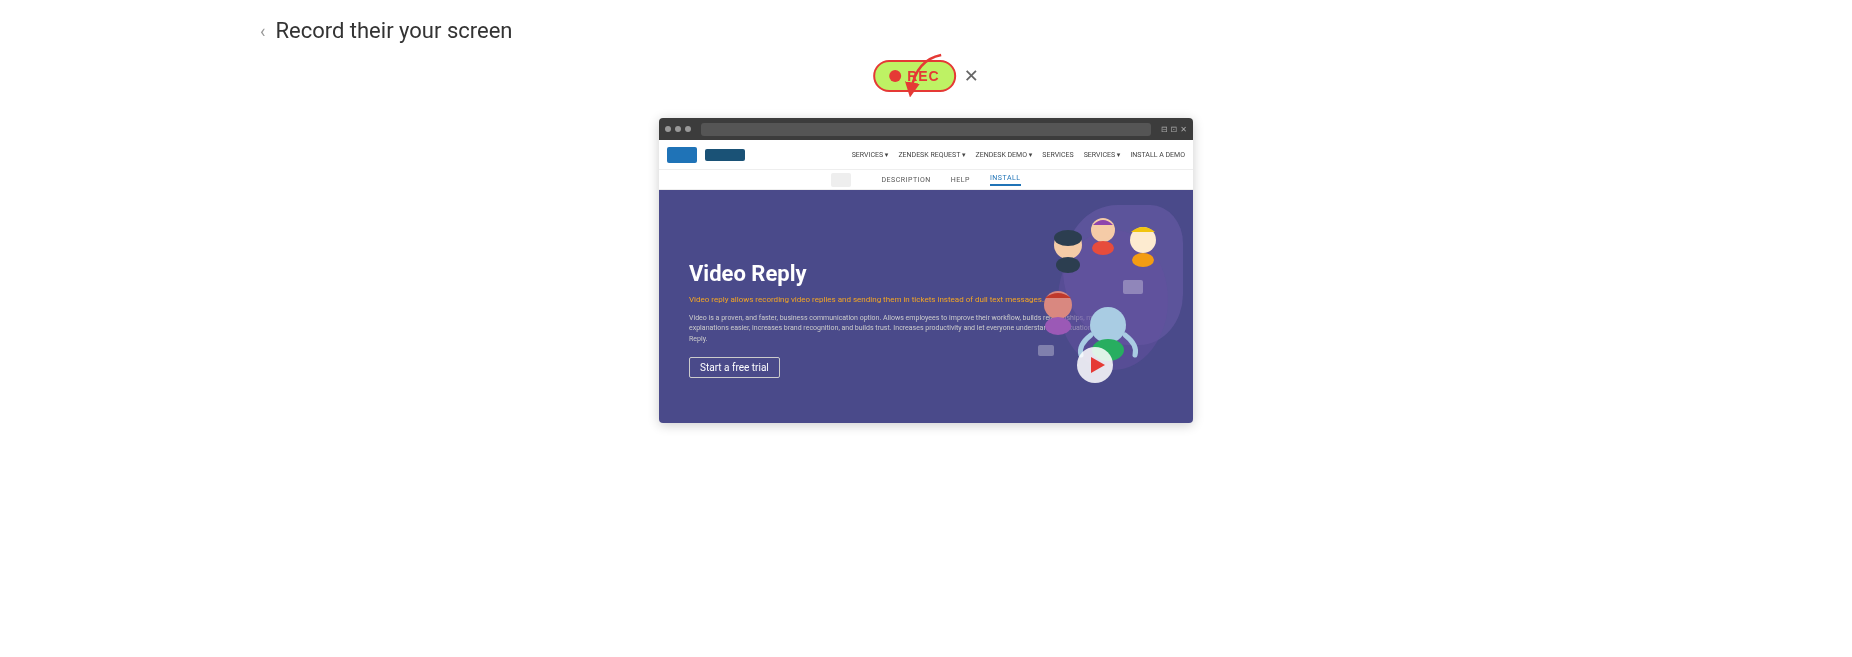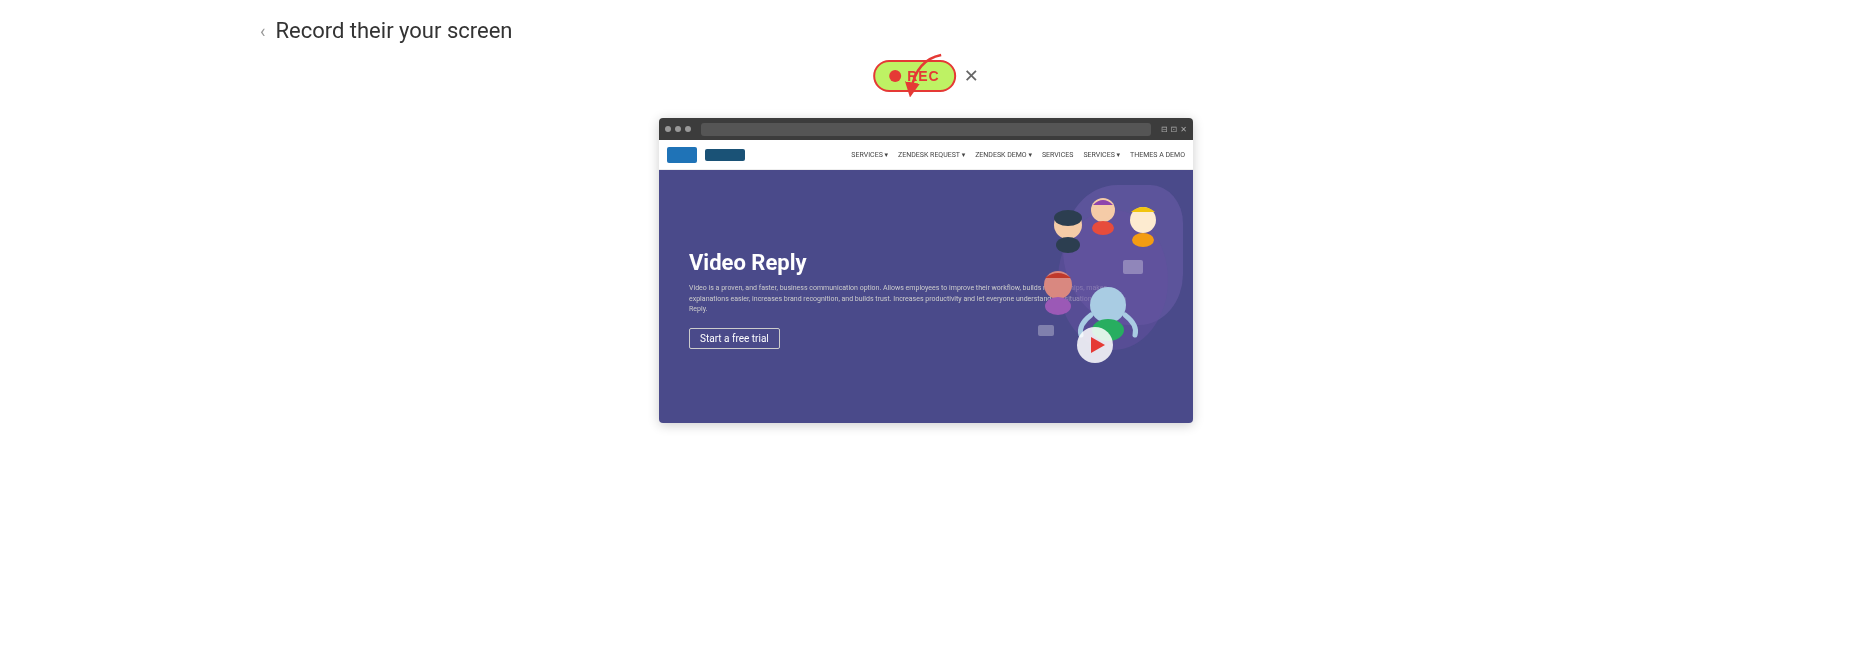--- a/index.html
+++ b/index.html
@@ -298,31 +298,38 @@
 
   <div class="zendesk-nav">
     <div class="zendesk-logo"></div>
     <div style="width:40px;height:12px;background:#1a5276;border-radius:2px;"></div>
     <div class="zendesk-nav-links">
       <span class="zendesk-nav-link">SERVICES ▾</span>
       <span class="zendesk-nav-link">ZENDESK REQUEST ▾</span>
       <span class="zendesk-nav-link">ZENDESK DEMO ▾</span>
       <span class="zendesk-nav-link">SERVICES</span>
       <span class="zendesk-nav-link">SERVICES ▾</span>
-      <span class="zendesk-nav-link">THEMES A DEMO</span>
+      <span class="zendesk-nav-link">INSTALL A DEMO</span>
     </div>
   </div>
 
+  <div class="zendesk-tab-bar">
+    <div style="width:20px;height:14px;background:#eee;border-radius:2px;margin-right:10px;"></div>
+    <span class="zendesk-tab">DESCRIPTION</span>
+    <span class="zendesk-tab">HELP</span>
+    <span class="zendesk-tab active">INSTALL</span>
+  </div>
 
   <div class="hero-section">
 
     <div class="purple-bg-shape"></div>
 
     <div class="hero-content">
       <div class="hero-title">Video Reply</div>
+      <div class="hero-subtitle">Video reply allows recording video replies and sending them in tickets instead of dull text messages.</div>
       <div class="hero-desc">Video is a proven, and faster, business communication option. Allows employees to improve their workflow, builds relationships, makes explanations easier, increases brand recognition, and builds trust. Increases productivity and let everyone understand the situation with Video Reply.</div>
       <div class="hero-btn">Start a free trial</div>
     </div>
 
     <div class="characters-group">
       <svg width="150" height="200" viewBox="0 0 150 200" xmlns="http://www.w3.org/2000/svg">
 
         <ellipse cx="90" cy="90" rx="55" ry="70" fill="rgba(100,80,160,0.5)"></ellipse>
 
         <circle cx="45" cy="35" r="14" fill="#f5cba7"></circle>

